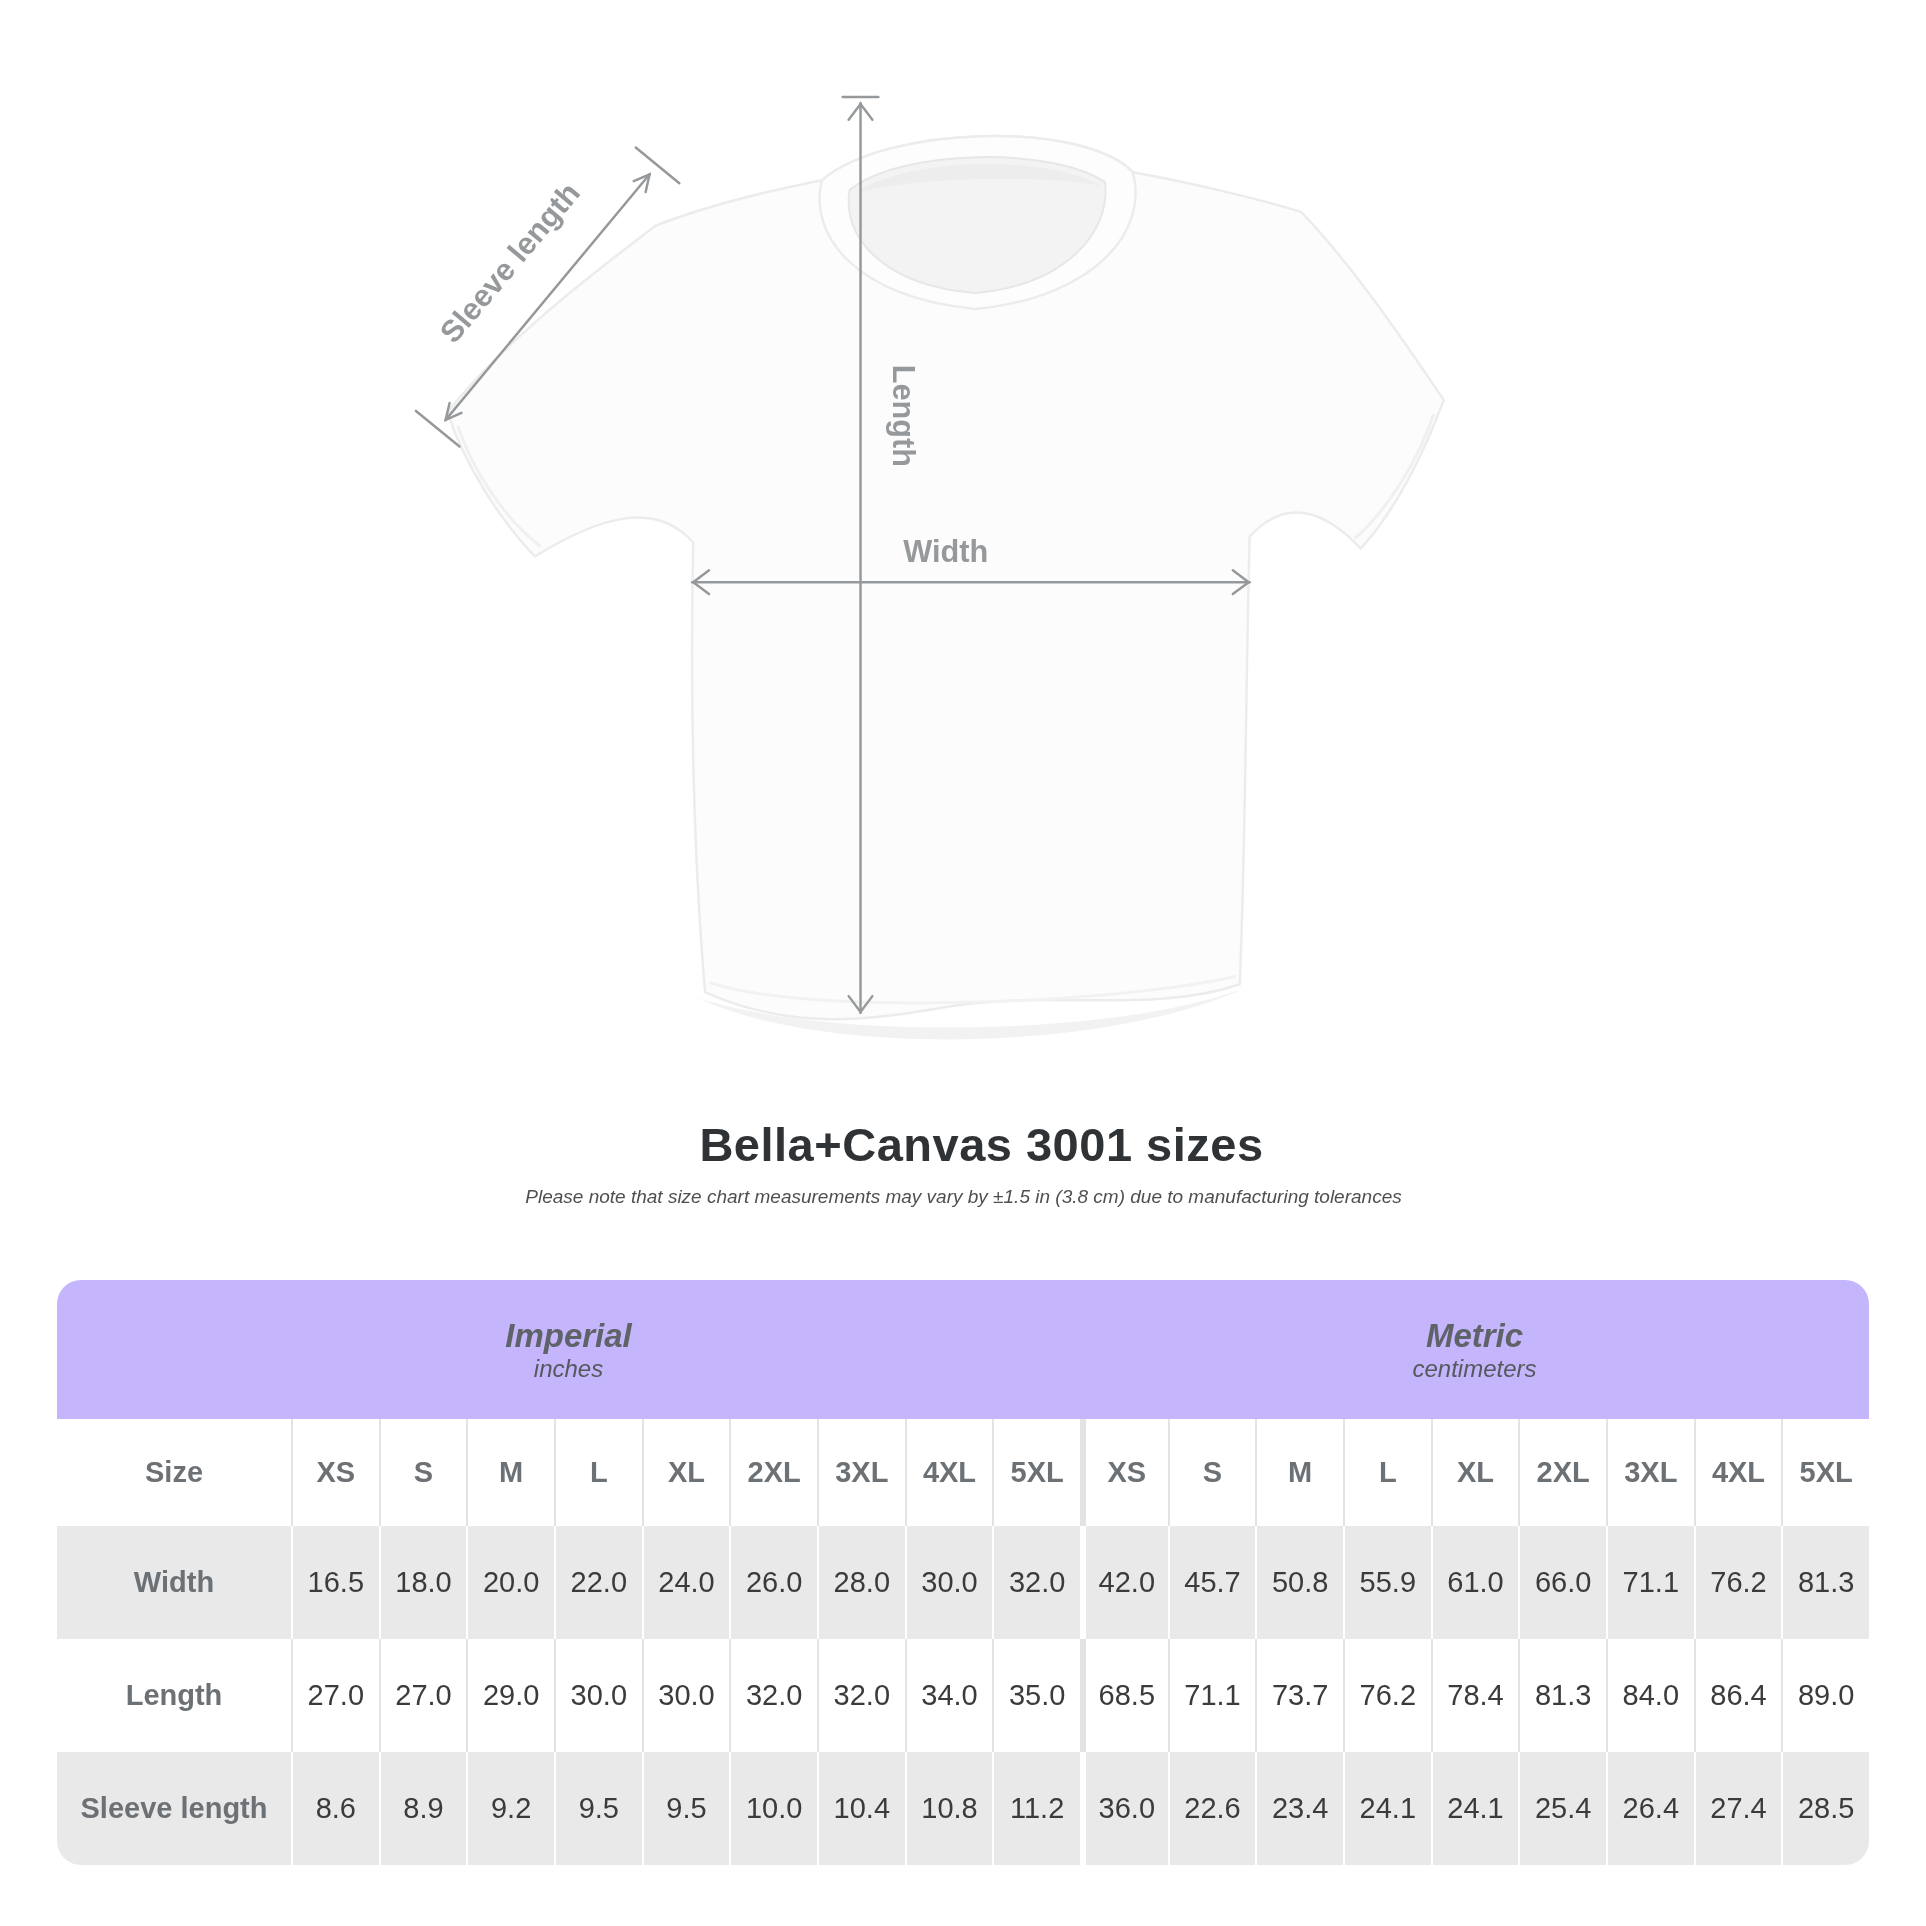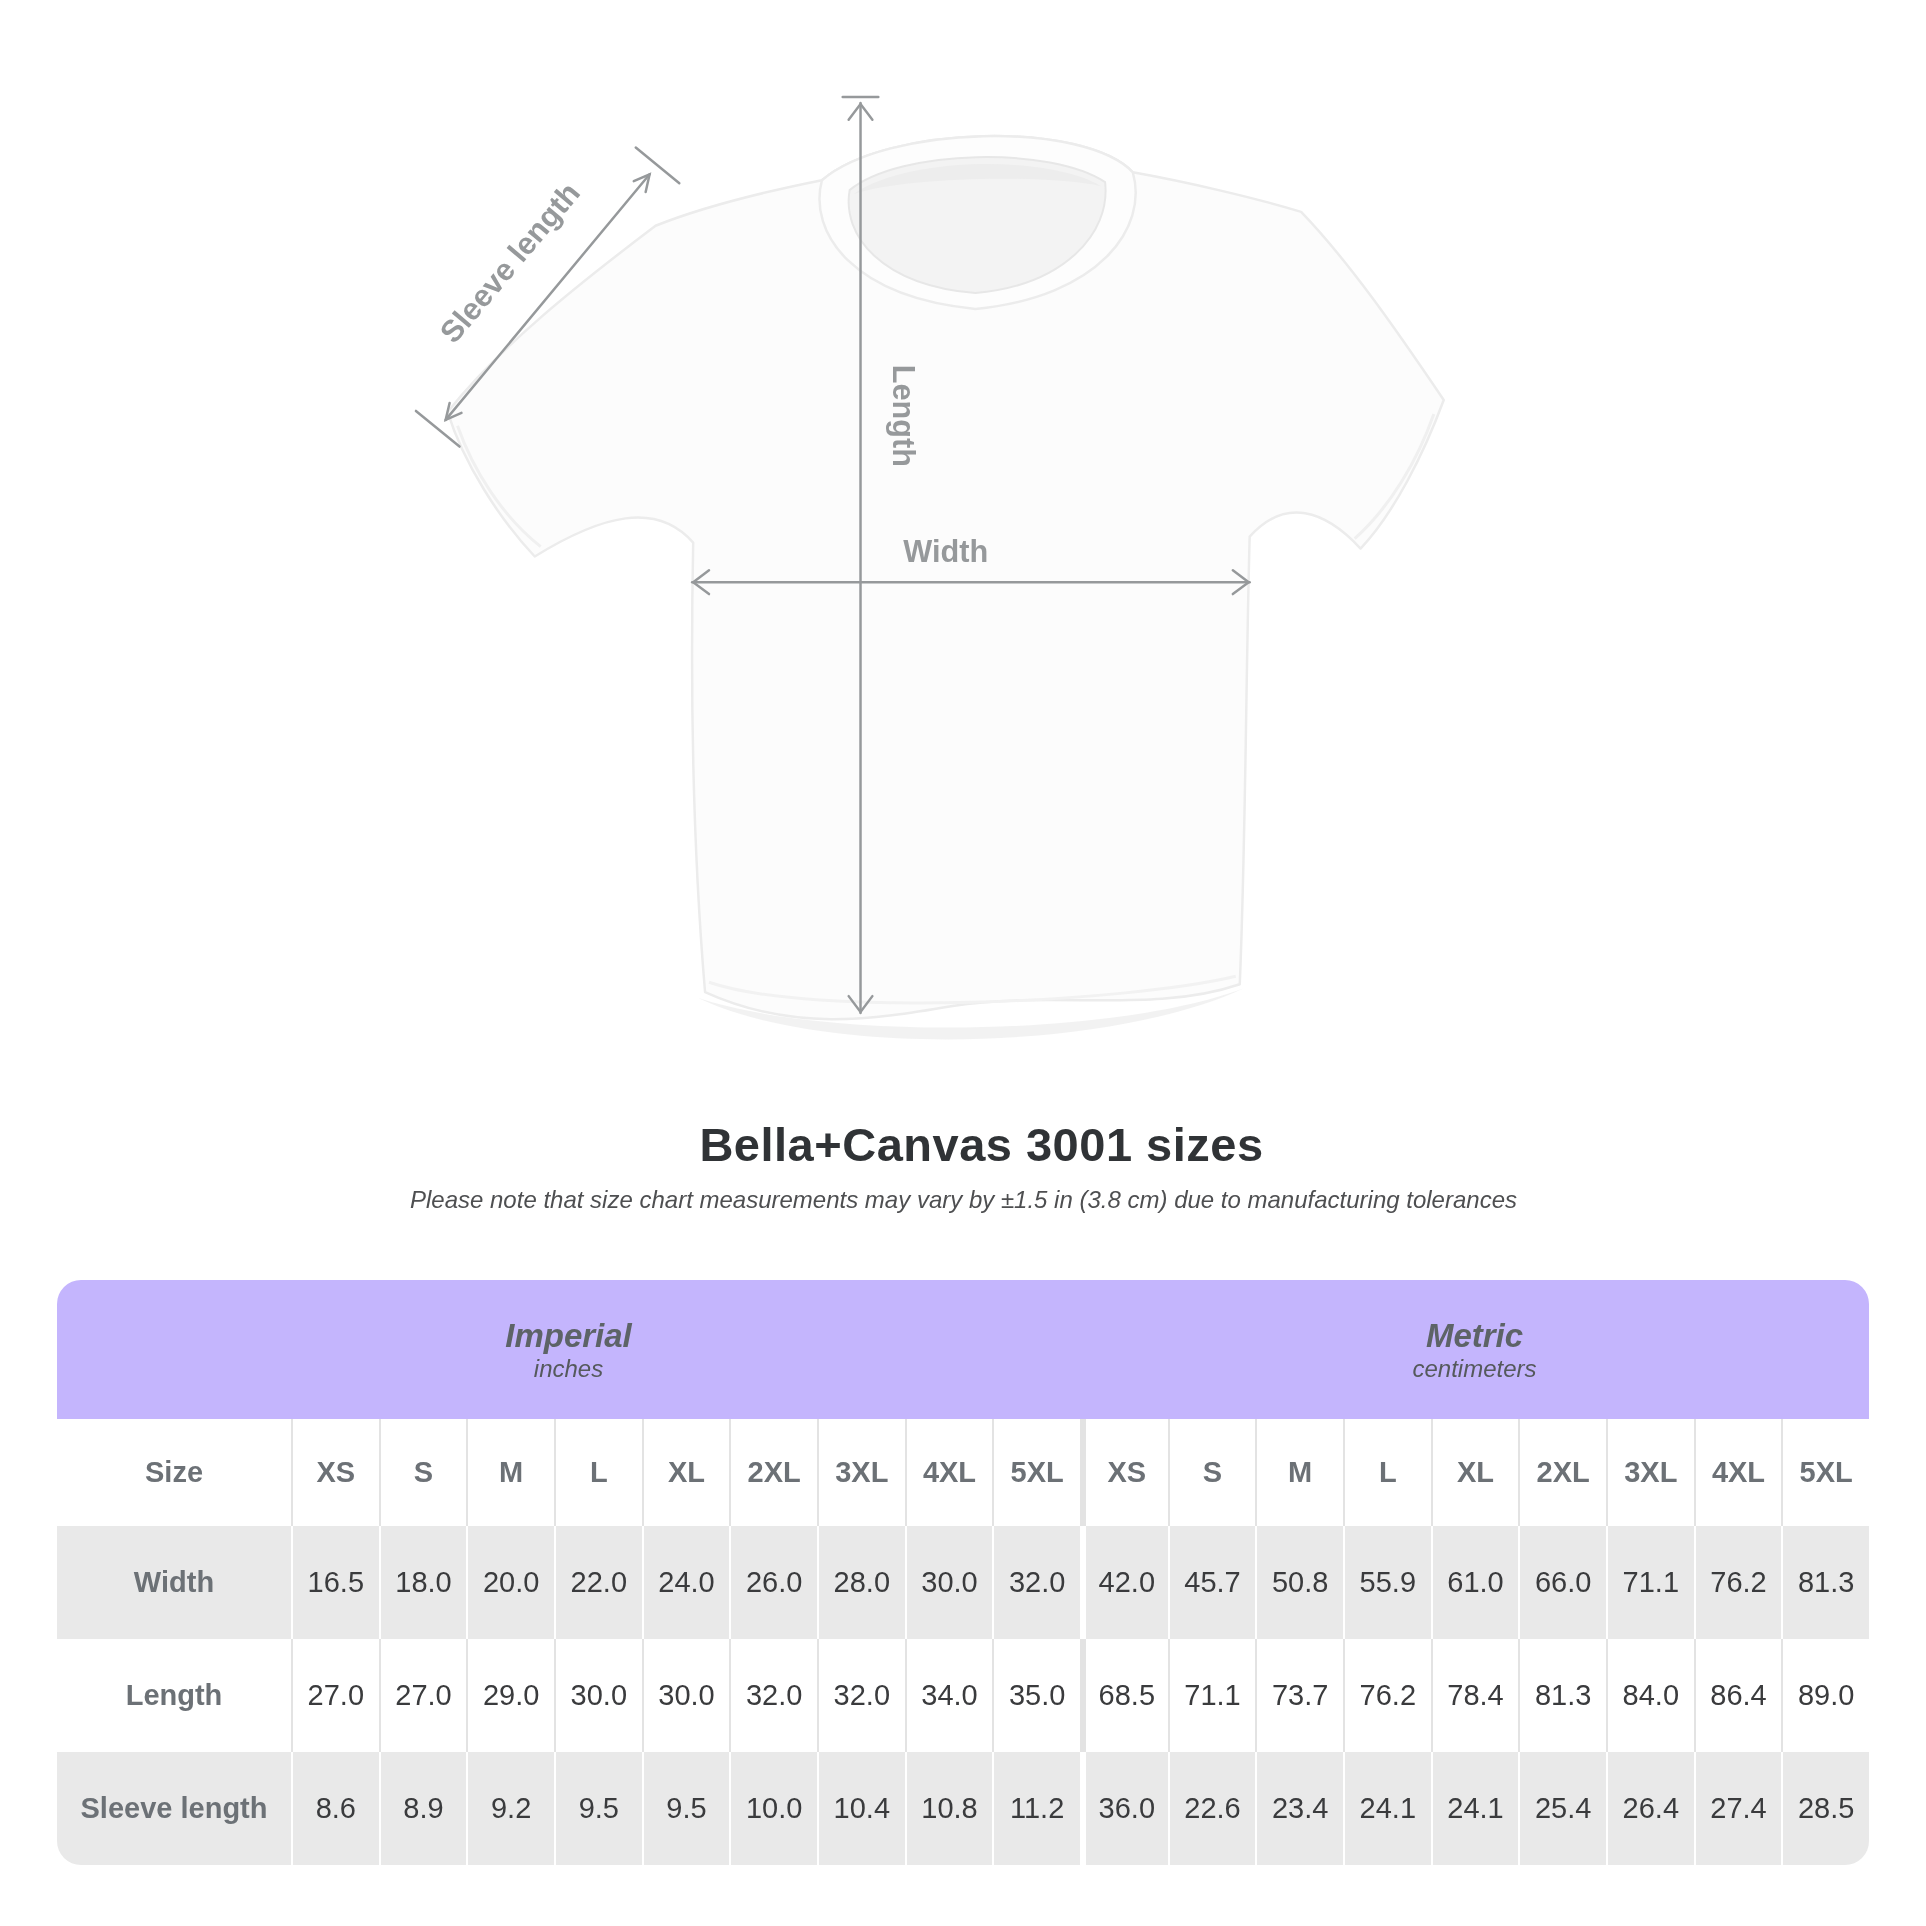--- a/index.html
+++ b/index.html
@@ -7,21 +7,21 @@
     width:1927px; height:1927px; background:#ffffff; position:relative;
     font-family:"Liberation Sans", sans-serif; overflow:hidden;
   }
   .figure { position:absolute; left:0; top:0; width:1927px; height:1109px; }
   .figure svg { display:block; width:1927px; height:1109px; }
 
   .annot-text { font-size:31px; font-weight:bold; fill:#96999b; }
 
   .heading { position:absolute; left:0; top:1117px; width:1927px; text-align:center; }
   .heading h1 { margin:0; font-size:47px; font-weight:bold; color:#303336; letter-spacing:0.5px;padding-left:36px; }
-  .heading p  { margin:14px 0 0 0; font-size:24px; font-style:italic; color:#4e4f51; }
+  .heading p  { margin:14px 0 0 0; font-size:19px; font-style:italic; color:#4e4f51; }
 
   .size-table { position:absolute; left:57px; top:1280px; width:1812px; }
 
   .band {
     display:grid; grid-template-columns:234px repeat(18,1fr);
     height:139px; background:#c4b5fd; border-radius:24px 24px 0 0;
   }
   .band-cell { display:flex; flex-direction:column; align-items:center; justify-content:center; }
   .band-cell.imperial { grid-column:1 / 11; }
   .band-cell.metric   { grid-column:11 / 20; }

